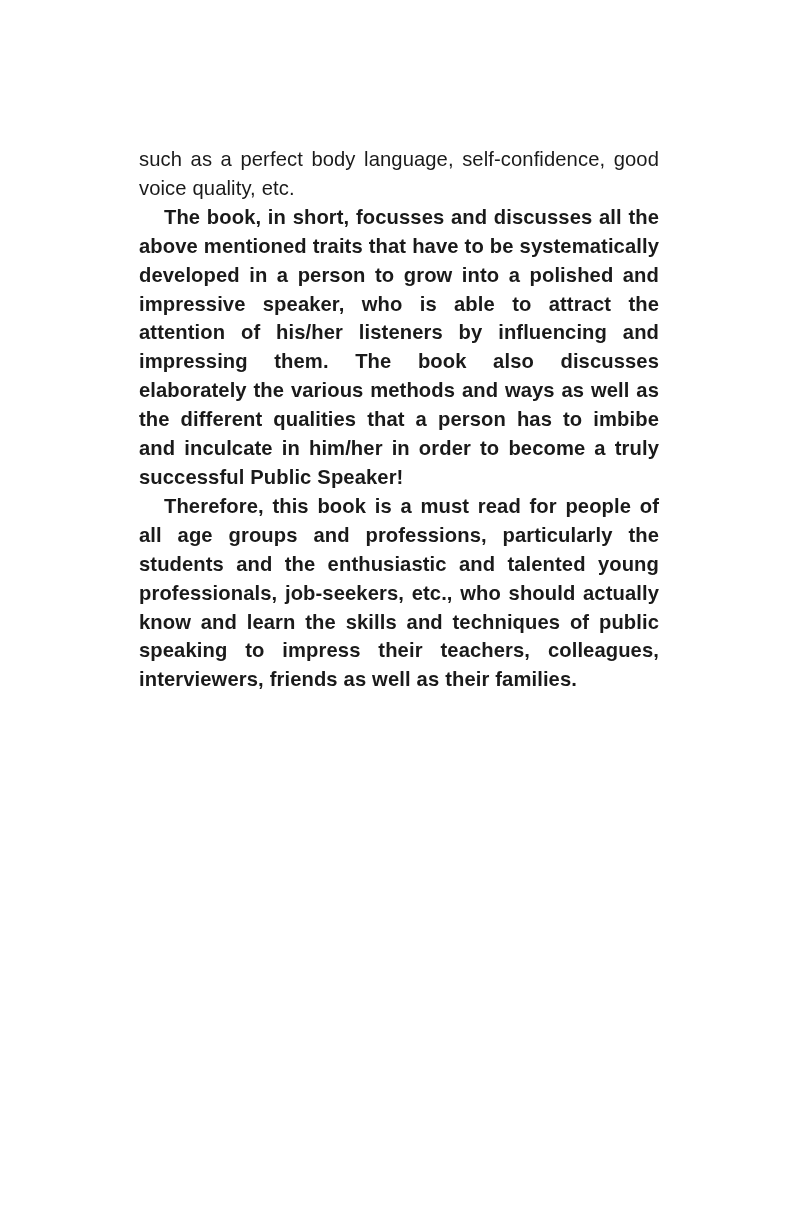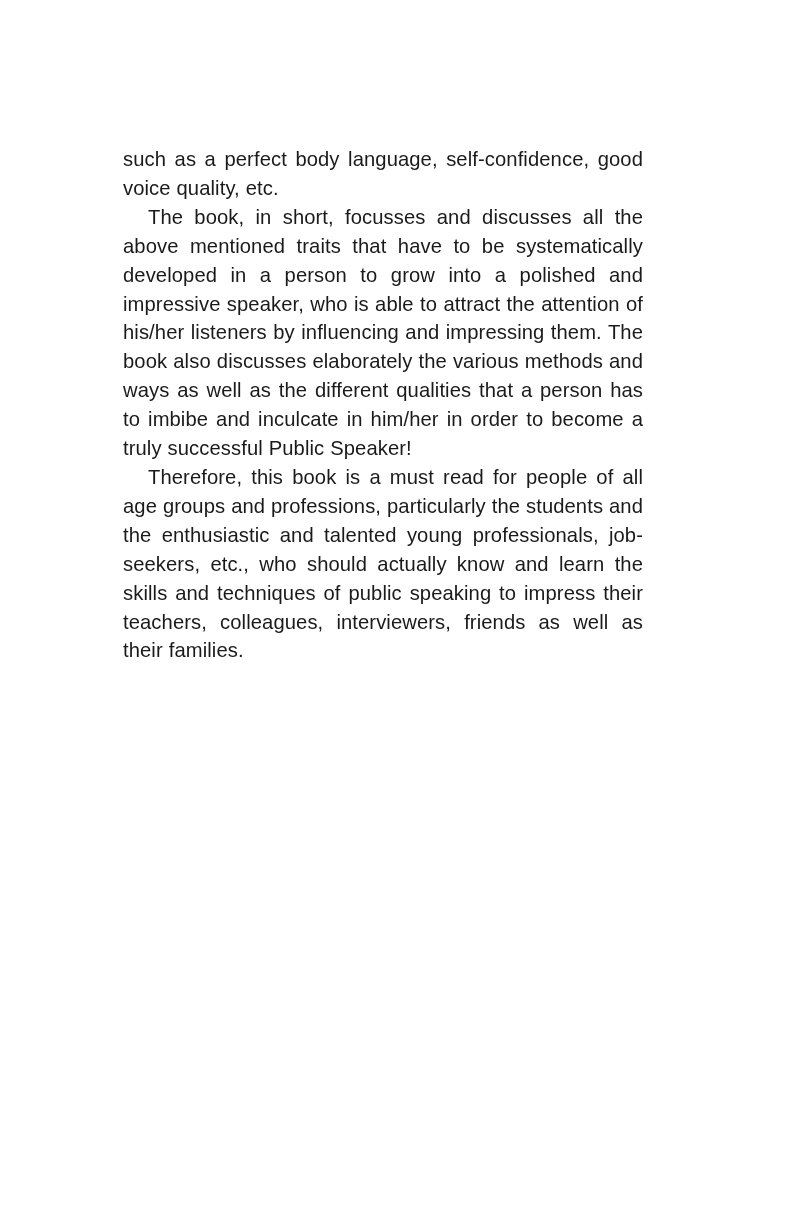--- a/index.html
+++ b/index.html
@@ -13,38 +13,39 @@
   .page {
     position: relative;
     width: 800px;
     height: 1208px;
     background: #ffffff;
     overflow: hidden;
     box-sizing: border-box;
   }
   .text-block {
     position: absolute;
-    left: 123px;
+    left: 139px;
     top: 145px;
     width: 520px;
   }
   .para {
     margin: 0;
     padding: 0;
     color: #1a1a1a;
     font-size: 20.2px;
     line-height: 28.9px;
     text-align: justify;
     text-justify: inter-word;
     letter-spacing: 0.1px;
     word-spacing: 0.2px;
     -webkit-font-smoothing: antialiased;
   }
   .para.indented {
     text-indent: 25px;
+    font-weight: bold;
   }
   
   .para::after {
     content: "";
     display: inline-block;
     width: 100%;
   }
   .para.no-stretch::after {
     display: none;
   }

